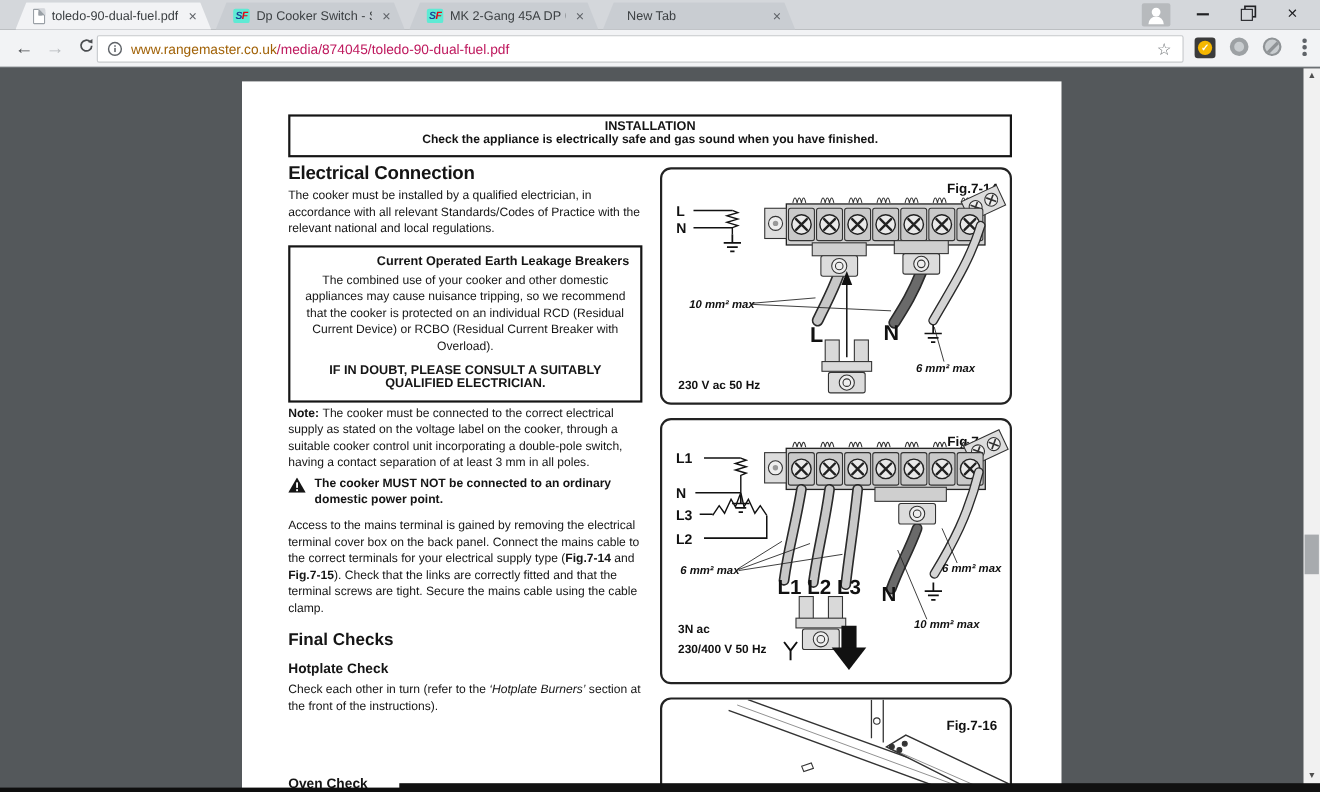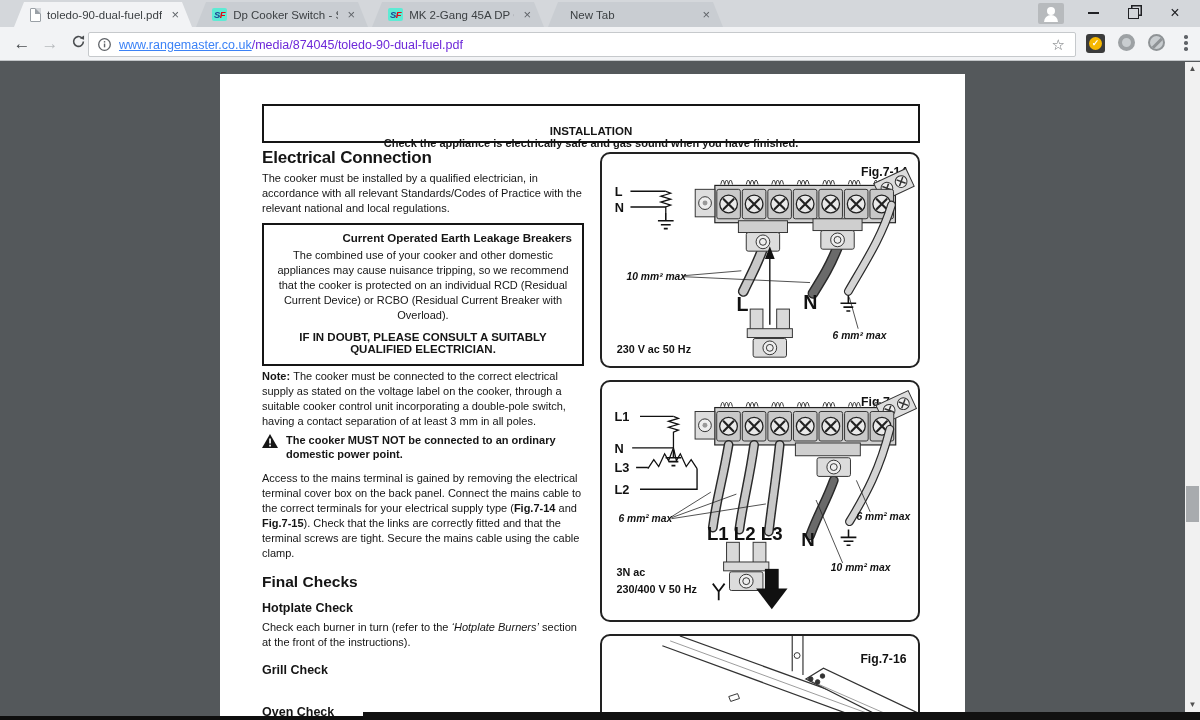--- a/index.html
+++ b/index.html
@@ -26,21 +26,21 @@
   .winbtn.min::before { content:""; width:11px; height:2px; background:#202124; }
   .winbtn.restore::before { content:""; width:9px; height:9px; border:1.5px solid #202124; background:transparent; box-shadow:3px -3px 0 -1.5px #d4d7db, 3px -3px 0 0 #202124; }
   .winbtn.close { font-size:16px; }
 
   
   .navbar { position:absolute; top:27px; left:0; right:0; height:34px; background:#f2f3f5; border-bottom:1px solid #c3c6c9; z-index:29; display:flex; align-items:center; }
   .navicon { font-size:17px; color:#4a4d50; width:28px; text-align:center; }
   .navicon.disabled { color:#b7babd; }
   .omnibox { position:absolute; left:88px; top:5px; width:988px; height:25px; background:#fff; border:1px solid #c6c9cc; border-radius:2px; display:flex; align-items:center; padding:0 8px; }
   .url-text { font-size:12.5px; white-space:nowrap; overflow:hidden; flex:1; }
-  .url-host { color:#3b82f6;text-decoration:underline; } .url-path { color:#6d28d9; }
+  .url-host { color:#a16207; } .url-path { color:#be185d; }
   .star { font-size:15px; color:#6a6e71; padding:0 2px; }
   .ext { position:absolute; top:7px; }
   .ext-norton { left:1086px; width:19px; height:19px; background:#3b3b3b; border-radius:3px; display:flex; align-items:center; justify-content:center; }
   .ext-norton .ring { width:13px; height:13px; border-radius:50%; background:#f6b700; color:#fff; font-size:9px; font-weight:bold; text-align:center; line-height:13px; }
   .ext-ring { left:1118px; width:17px; height:17px; border:4px solid #9da1a4; border-radius:50%; background:#c9cdd0; }
   .ext-blocked { left:1148px; width:17px; height:17px; border:2px solid #8f9396; border-radius:50%; background:#c9cdd0; position:absolute; overflow:hidden;}
   .ext-blocked::before { content:""; position:absolute; left:-2px; top:5.5px; width:18px; height:2.5px; background:#8f9396; transform:rotate(-45deg); }
   .menu-dots { position:absolute; left:1182px; top:6px; display:flex; flex-direction:column; gap:2.5px; padding:2px; }
   .menu-dots i { width:3.5px; height:3.5px; border-radius:50%; background:#5f6368; }
 
@@ -52,21 +52,21 @@
   .scrollbar { position:absolute; right:0; top:0; bottom:0; width:15px; background:#f1f1f1; z-index:10;}
   .scroll-arrow { position:absolute; left:0; width:15px; height:14px; color:#505050; font-size:8px; text-align:center; line-height:14px; }
   .scroll-thumb { position:absolute; left:1px; top:424px; width:13px; height:36px; background:#a8abae; }
 
   
   .taskbar-strip { position:absolute; left:0; right:0; bottom:0; height:4px; background:#0e0e0e; z-index:40; }
   .black-band { position:absolute; left:363px; width:837px; bottom:0; height:8px; background:#111; z-index:41; }
 
   
   .pdf-page * { color:#151515; }
-  .banner-box { position:absolute; left:42px; top:30px; width:658px; height:39px; border:2px solid #151515; text-align:center; padding-top:19px; }
+  .banner-box { position:absolute; left:42px; top:30px; width:658px; height:39px; border:2px solid #151515; text-align:center; padding-top:3px; }
   .banner-line1 { font-size:11.5px; font-weight:bold; }
   .banner-line2 { font-size:11px; font-weight:bold; }
 
   .leftcol { position:absolute; left:42px; width:322px; }
   .h-main { font-size:17px; font-weight:bold; letter-spacing:-0.2px; }
   .p-body { font-size:11px; line-height:15px; }
   .breaker-box { border:2px solid #151515; padding:7px 10px 9px; text-align:center; }
   .breaker-title { font-size:11.5px; font-weight:bold; margin-bottom:4px;text-align:right; }
   .breaker-warn { font-size:11.5px; font-weight:bold; margin-top:8px; }
   .b { font-weight:bold; } .i { font-style:italic; }
@@ -176,22 +176,21 @@
               <rect x="7.2" y="10.7" width="1.7" height="1.8" fill="#fff"></rect>
             </svg>
         </span>
         <span class="warn-text">The cooker MUST NOT be connected to an ordinary domestic power point.</span>
       </div>
 
       <p class="leftcol p-body" style="top:397px;"><span>Access to the mains terminal is gained by removing the electrical terminal cover box on the back panel. Connect the mains cable to the correct terminals for your electrical supply type (</span><span class="b">Fig.7-14</span><span> and </span><span class="b">Fig.7-15</span><span>). Check that the links are correctly fitted and that the terminal screws are tight. Secure the mains cable using the cable clamp.</span></p>
 
       <div class="leftcol h-final" style="top:499px;">Final Checks</div>
       <div class="leftcol h-sub" style="top:527px;">Hotplate Check</div>
-      <p class="leftcol p-body" style="top:546px;"><span>Check each burner in turn (refer to the </span><span class="i">‘Hotplate Burners’</span><span> section at the front of the instructions).</span></p>
-      <div class="leftcol h-sub" style="top:589px;">Grill Check</div>
+      <p class="leftcol p-body" style="top:546px;"><span>Check each other in turn (refer to the </span><span class="i">‘Hotplate Burners’</span><span> section at the front of the instructions).</span></p>
       <div class="leftcol h-sub" style="top:631px;">Oven Check</div>
 
       <div class="figbox fig" style="top:78px; height:216px;">
         <svg width="316" height="212" viewBox="0 0 320 216">
           <defs>
             <g id="term-unit">
               <rect x="-12" y="-15" width="24" height="30" rx="2" fill="#c9c9c9" stroke="#333" stroke-width="1"></rect>
               <circle r="9" fill="#e9e9e9" stroke="#222" stroke-width="1.3"></circle>
               <path d="M-5,-5 L5,5 M-5,5 L5,-5" stroke="#222" stroke-width="2.2" stroke-linecap="round"></path>
             </g>

